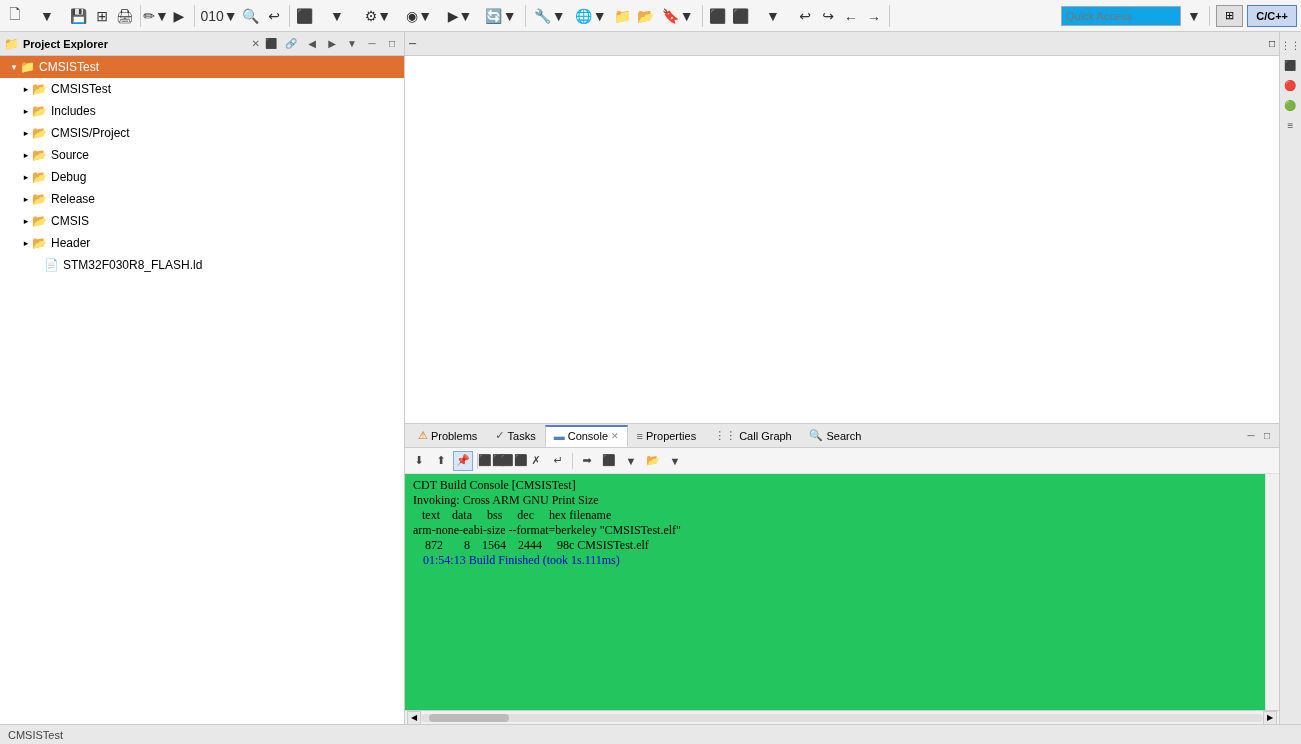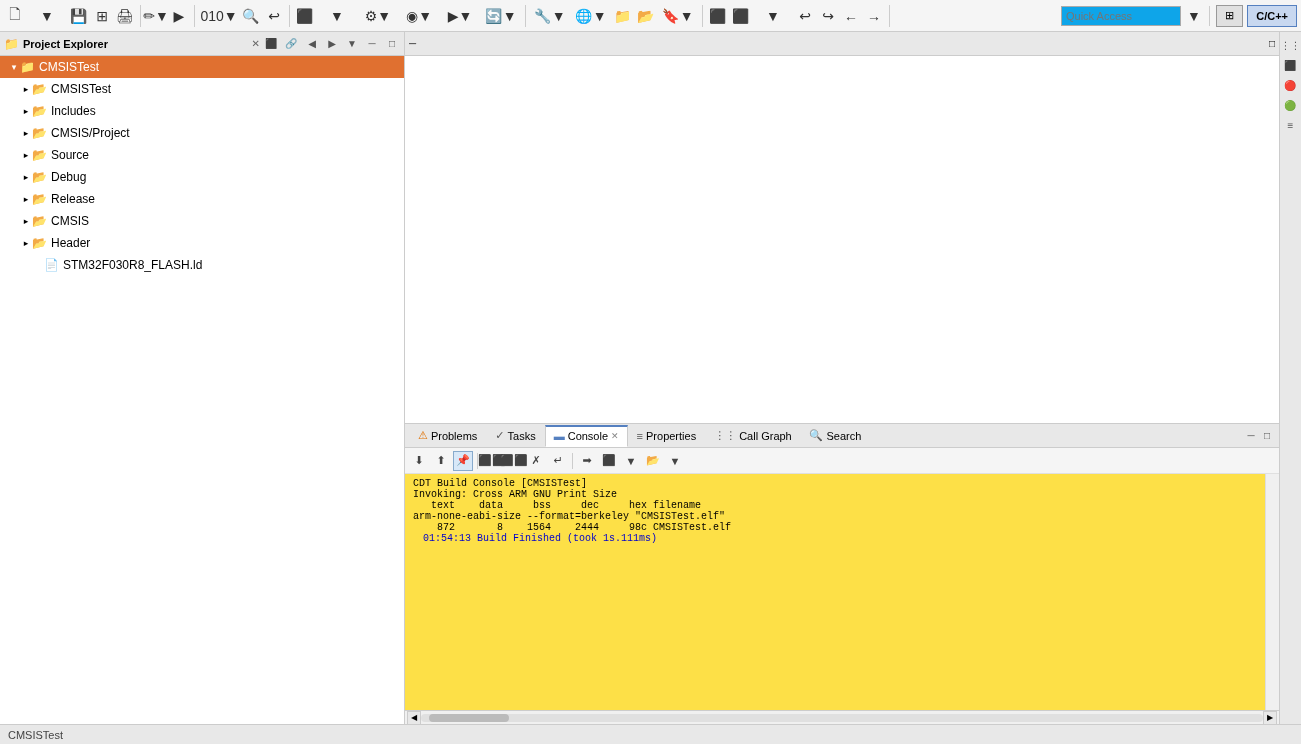--- a/index.html
+++ b/index.html
@@ -58,21 +58,21 @@
     .tab.active { background: #fff; border-top: 2px solid #5580c0; border-left: 1px solid #ccc; border-right: 1px solid #ccc; border-bottom: 1px solid #fff; }
     .tab-close { font-size: 9px; color: #888; cursor: pointer; }
     .tab-spacer { flex: 1; }
     .tab-panel-btn { width: 16px; height: 16px; background: transparent; border: none; cursor: pointer; font-size: 10px; color: #555; display: flex; align-items: center; justify-content: center; }
 
     .console-toolbar { display: flex; align-items: center; background: #f5f5f5; border-bottom: 1px solid #e0e0e0; padding: 2px 4px; gap: 2px; height: 26px; flex-shrink: 0; }
     .console-toolbar-btn { width: 20px; height: 20px; background: transparent; border: 1px solid transparent; cursor: pointer; display: flex; align-items: center; justify-content: center; font-size: 11px; color: #444; }
     .console-toolbar-btn.active-btn { background: #d8e8f8; border-color: #88aacc; }
     .console-toolbar-sep { width: 1px; height: 16px; background: #ccc; margin: 0 2px; }
 
-    .console-content { flex: 1; overflow: auto; background: #fde047; padding: 4px 8px; font-family: Liberation Mono, monospace; font-size: 10px; position: relative; }
+    .console-content { flex: 1; overflow: auto; background: #22c55e; padding: 4px 8px; font-family: Liberation Serif, serif; font-size: 12px; position: relative; }
     .console-text { color: #000; white-space: pre; }
     .console-blue { color: #0000cc; margin-left: 10px; }
     .console-hscroll { height: 14px; background: #f0f0f0; border-top: 1px solid #ccc; display: flex; align-items: center; padding: 0 2px; flex-shrink: 0; }
     .hscroll-track { flex: 1; height: 8px; background: #e0e0e0; border-radius: 4px; position: relative; }
     .hscroll-thumb { width: 80px; height: 8px; background: #bbb; border-radius: 4px; position: absolute; left: 8px; }
 
     
     .right-sidebar { width: 22px; background: #e8e8e8; border-left: 1px solid #ccc; display: flex; flex-direction: column; align-items: center; padding-top: 4px; gap: 2px; }
     .right-sidebar-btn { width: 18px; height: 18px; background: transparent; border: 1px solid transparent; cursor: pointer; display: flex; align-items: center; justify-content: center; font-size: 10px; color: #555; }
 

